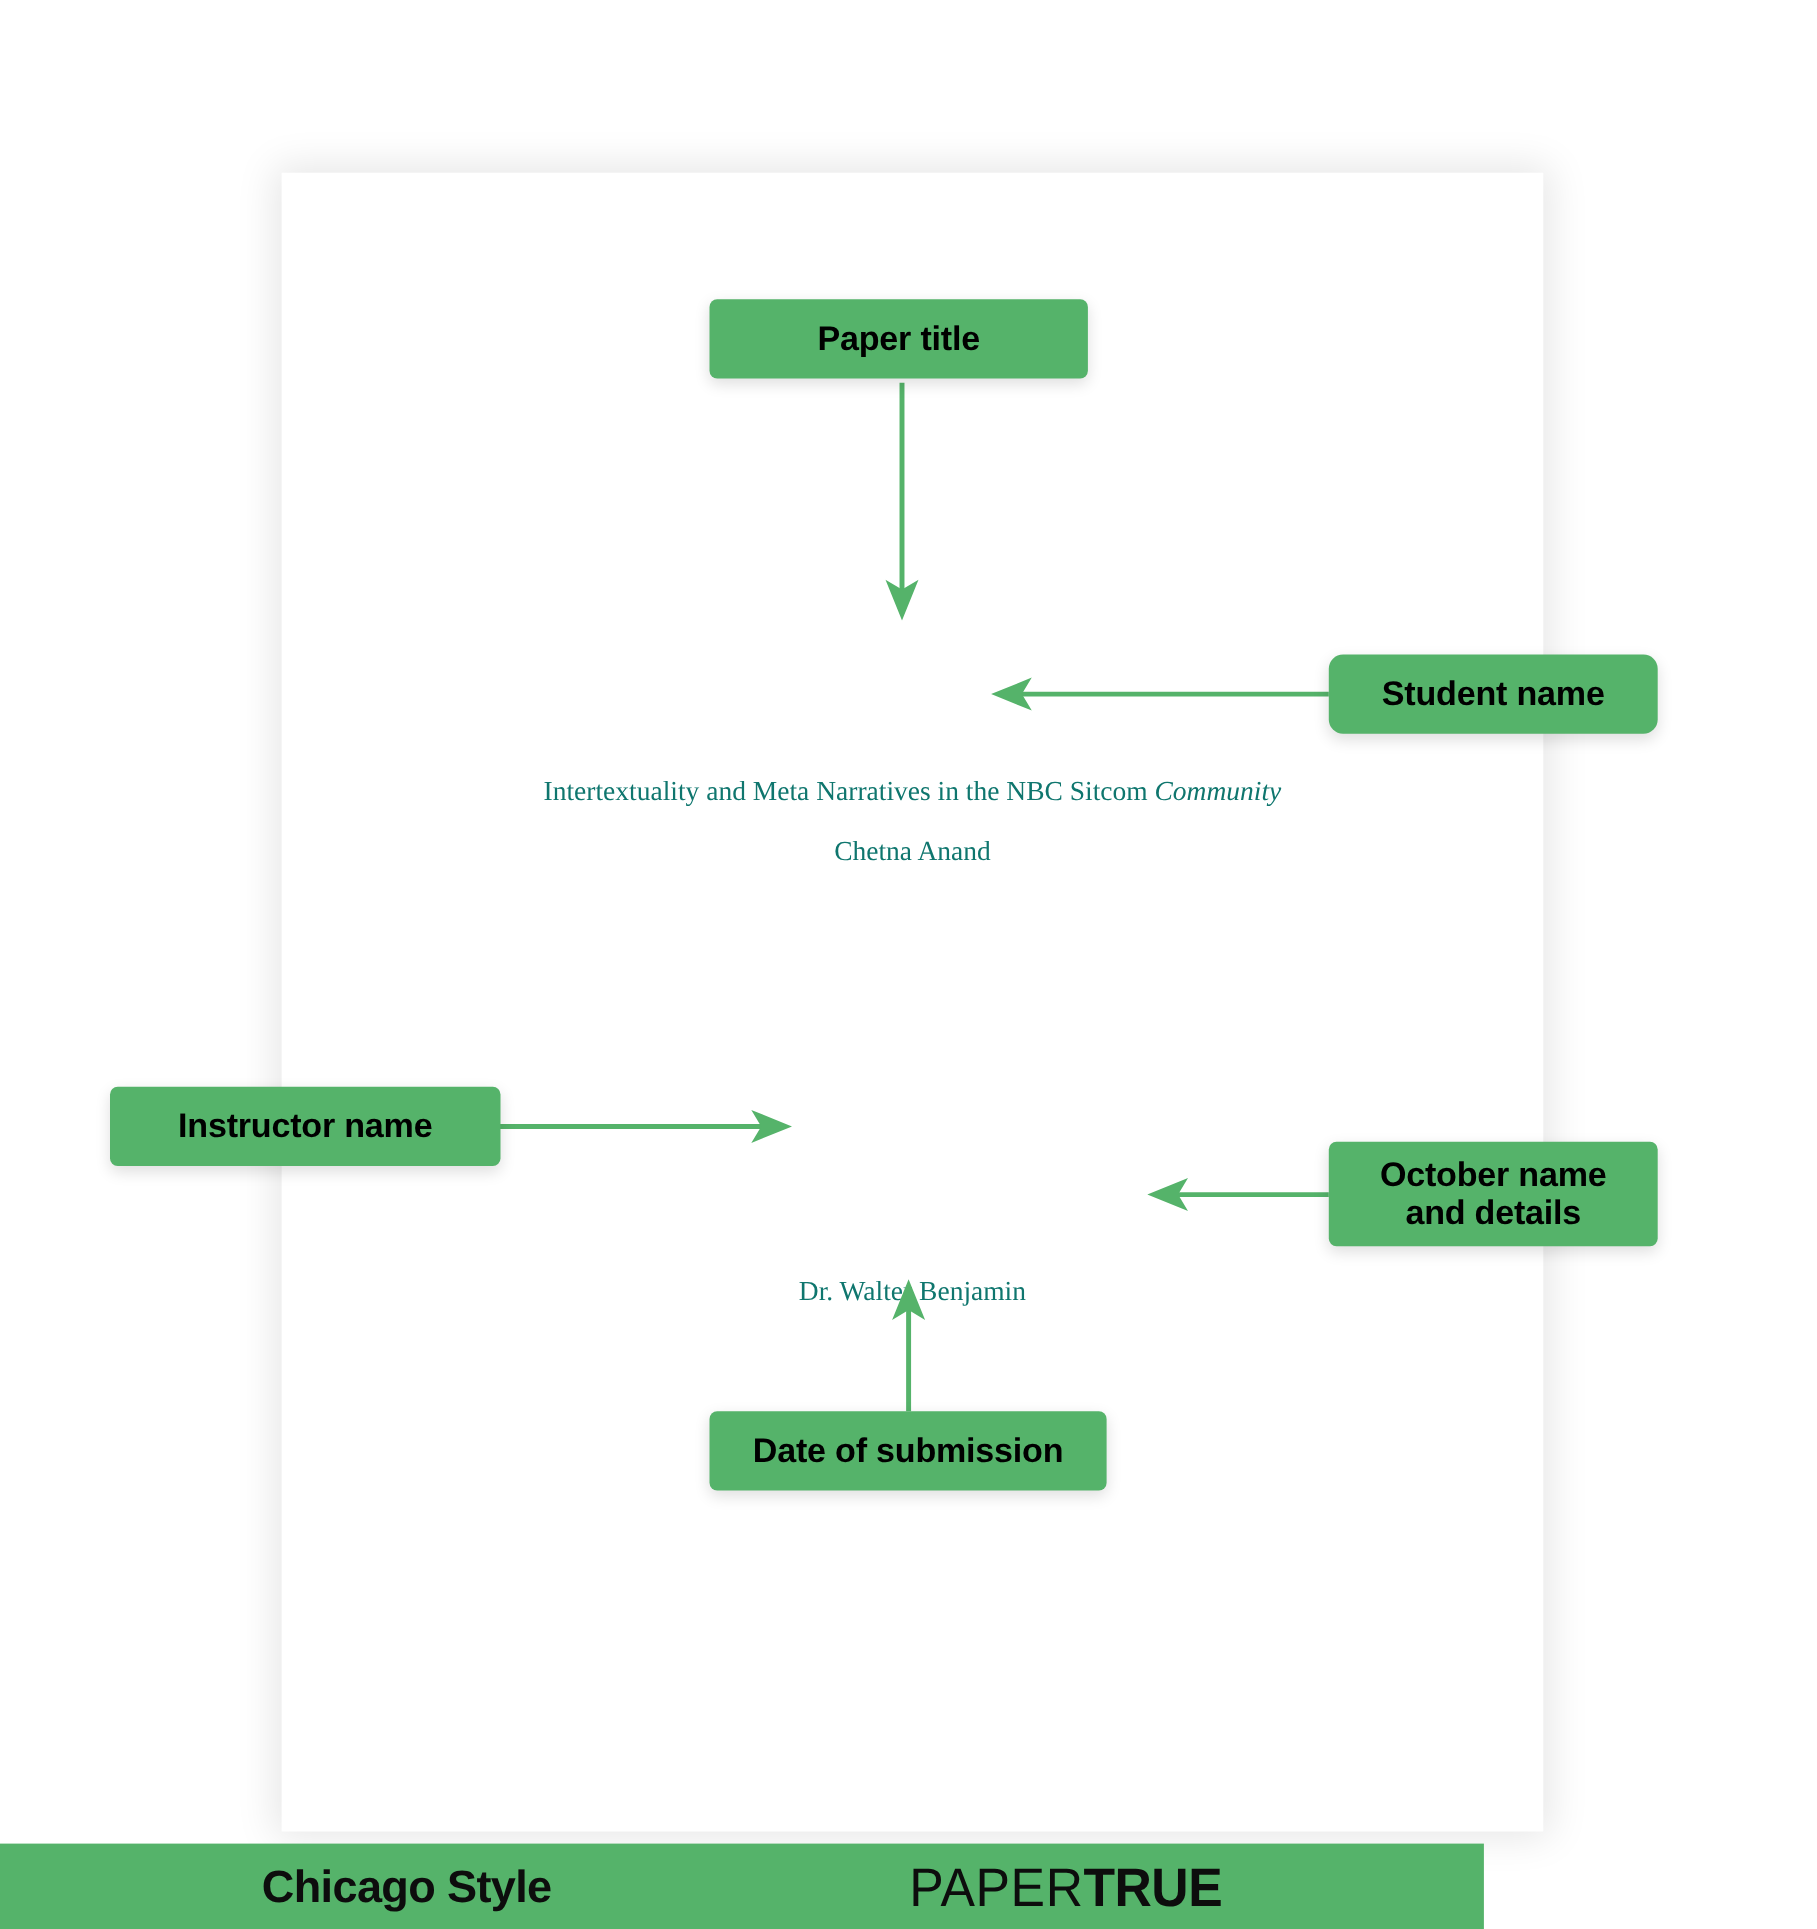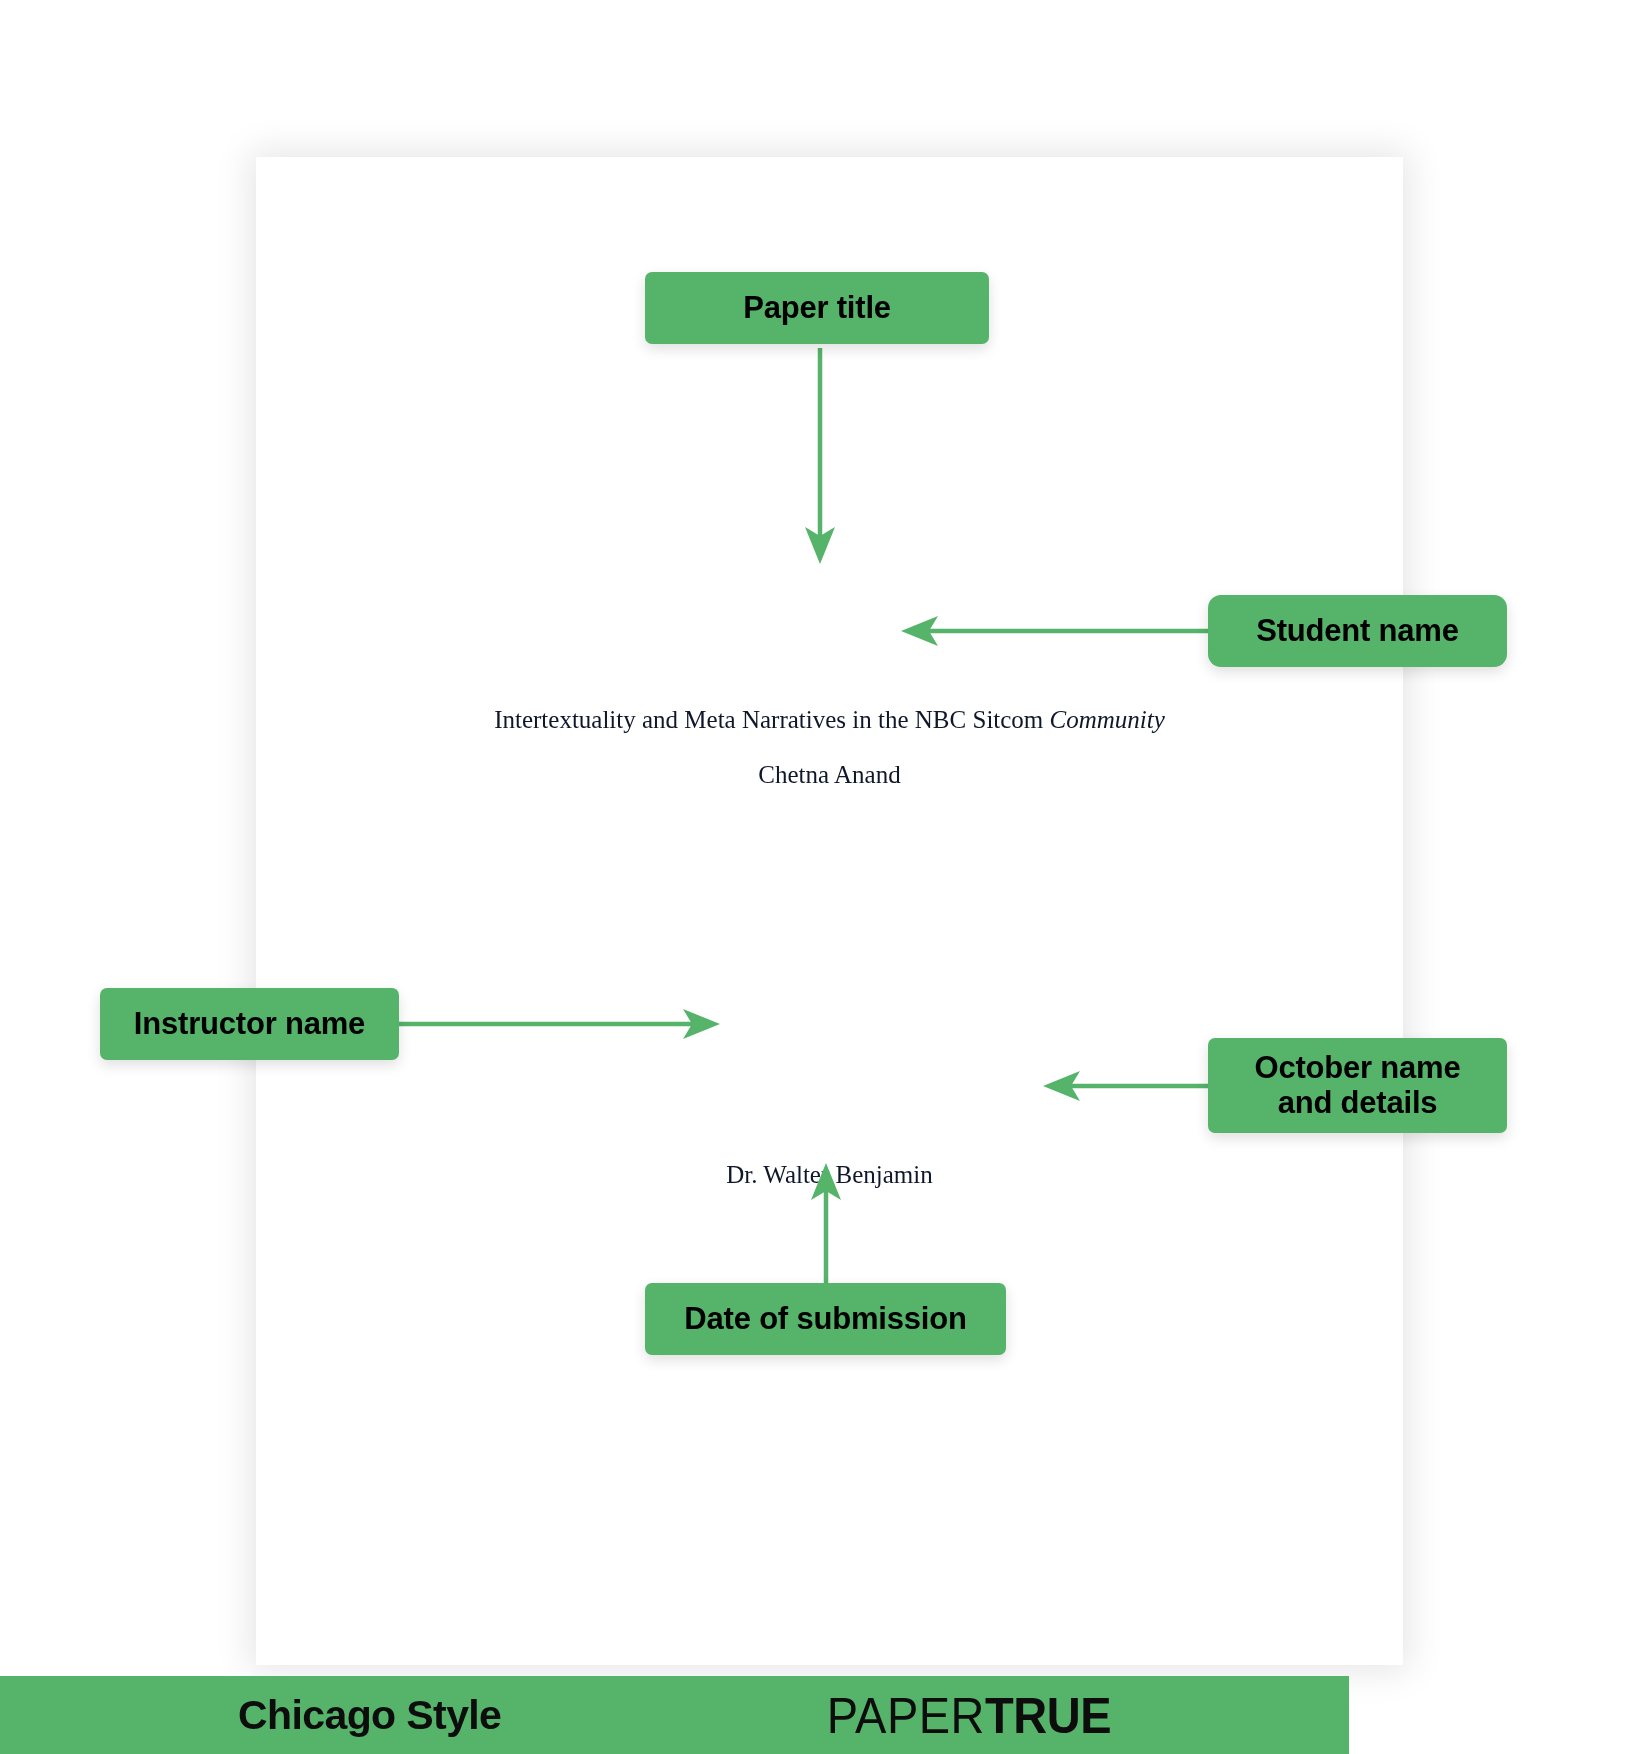--- a/index.html
+++ b/index.html
@@ -34,21 +34,21 @@
     pointer-events: none;
   }
 
   
   .doc-line {
     position: absolute;
     left: 0;
     width: 100%;
     text-align: center;
     font-family: "Liberation Serif", "DejaVu Serif", serif;
-    color: #0f172a;
+    color: #0f766e;
     font-size: 25px;
     line-height: 1.1;
     white-space: nowrap;
   }
   .doc-line i { font-style: italic; }
 
   #doc-title    { top: 549px; }
   #doc-author   { top: 604px; }
   #doc-instr    { top: 1004px; }
   #doc-course   { top: 1066px; }
@@ -74,21 +74,21 @@
     letter-spacing: -0.2px;
   }
 
   #callout-paper-title {
     left: 645px;  top: 272px;  width: 344px; height: 72px;
   }
   #callout-student-name {
     left: 1208px; top: 595px;  width: 299px; height: 72px; border-radius: 13px;
   }
   #callout-instructor-name {
-    left: 100px;  top: 988px;  width: 299px; height: 72px;
+    left: 100px;  top: 988px;  width: 355px; height: 72px;
   }
   #callout-course-name {
     left: 1208px; top: 1038px; width: 299px; height: 95px;
   }
   #callout-date {
     left: 645px;  top: 1283px; width: 361px; height: 72px;
   }
 
   
   #connectors {

